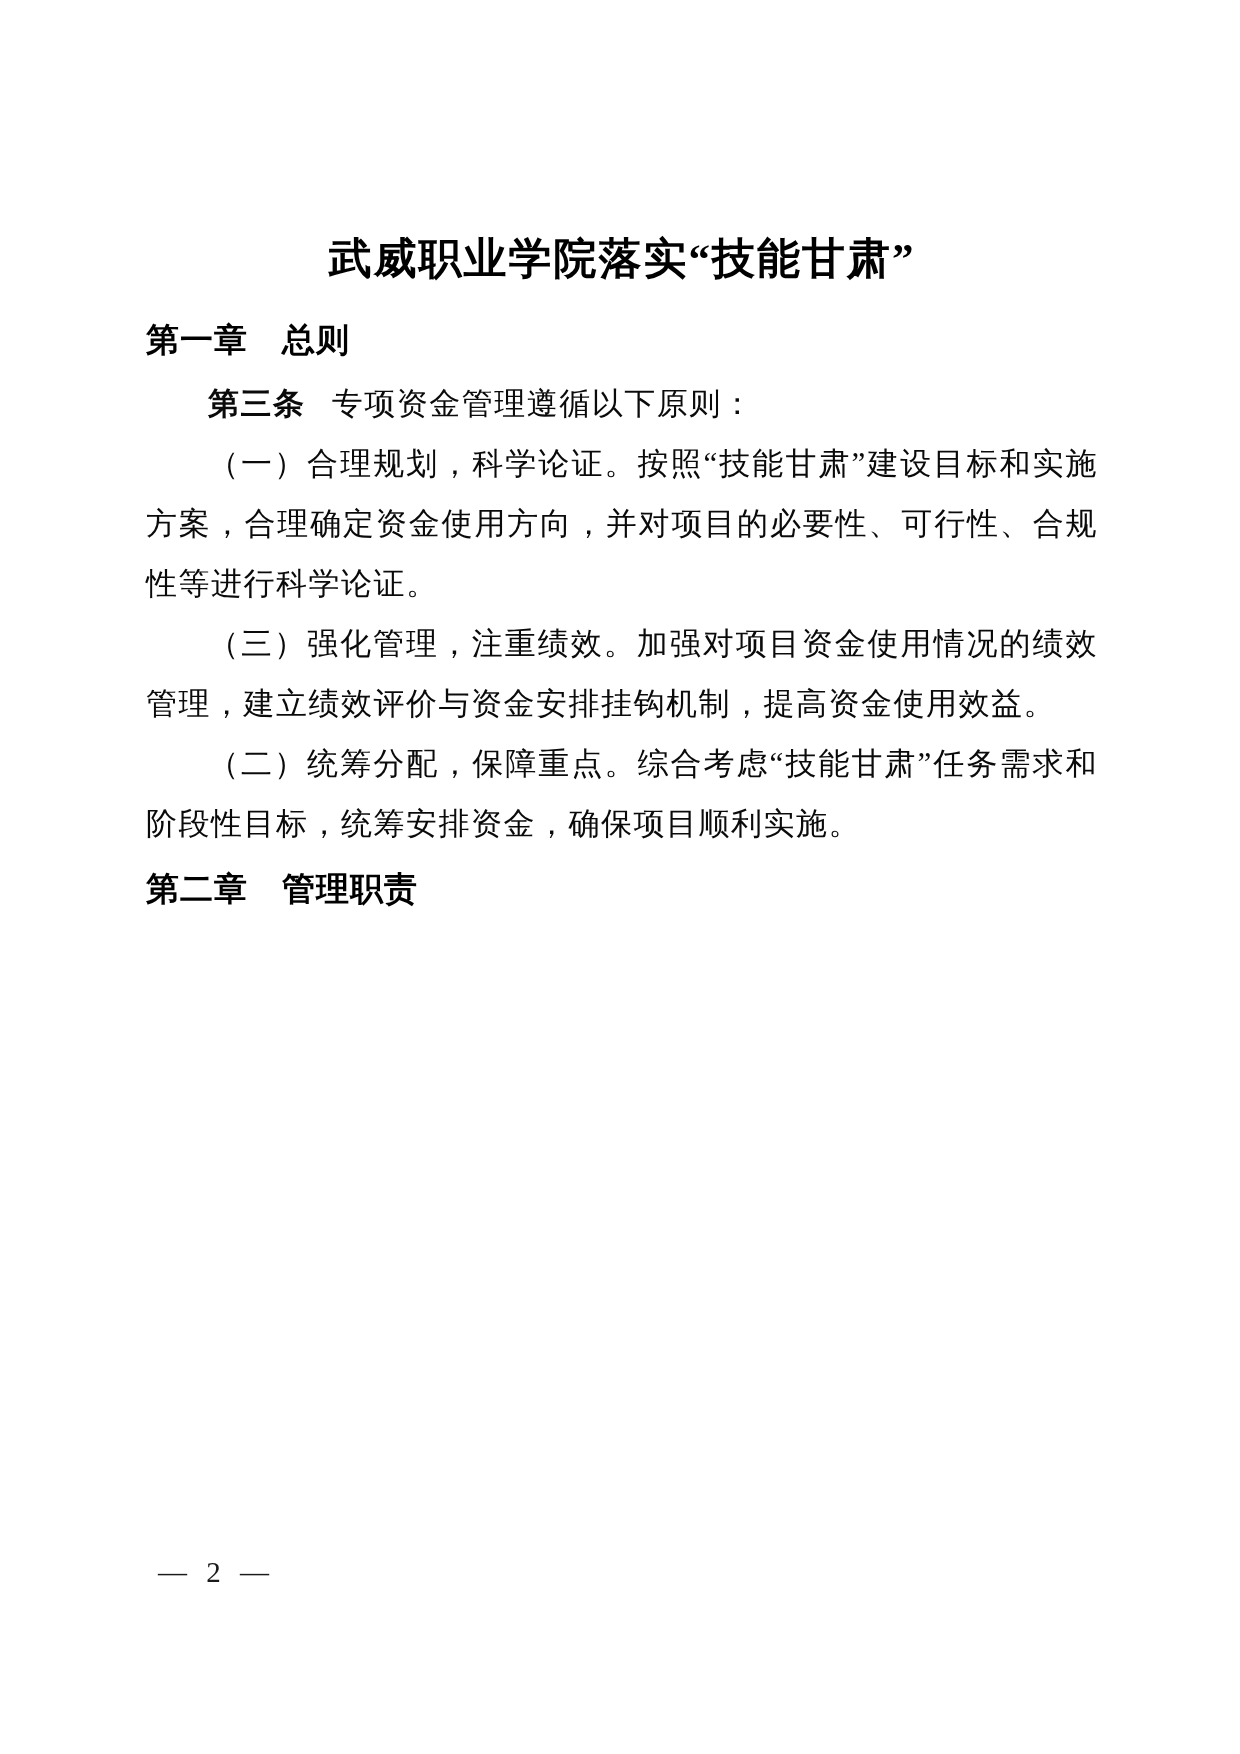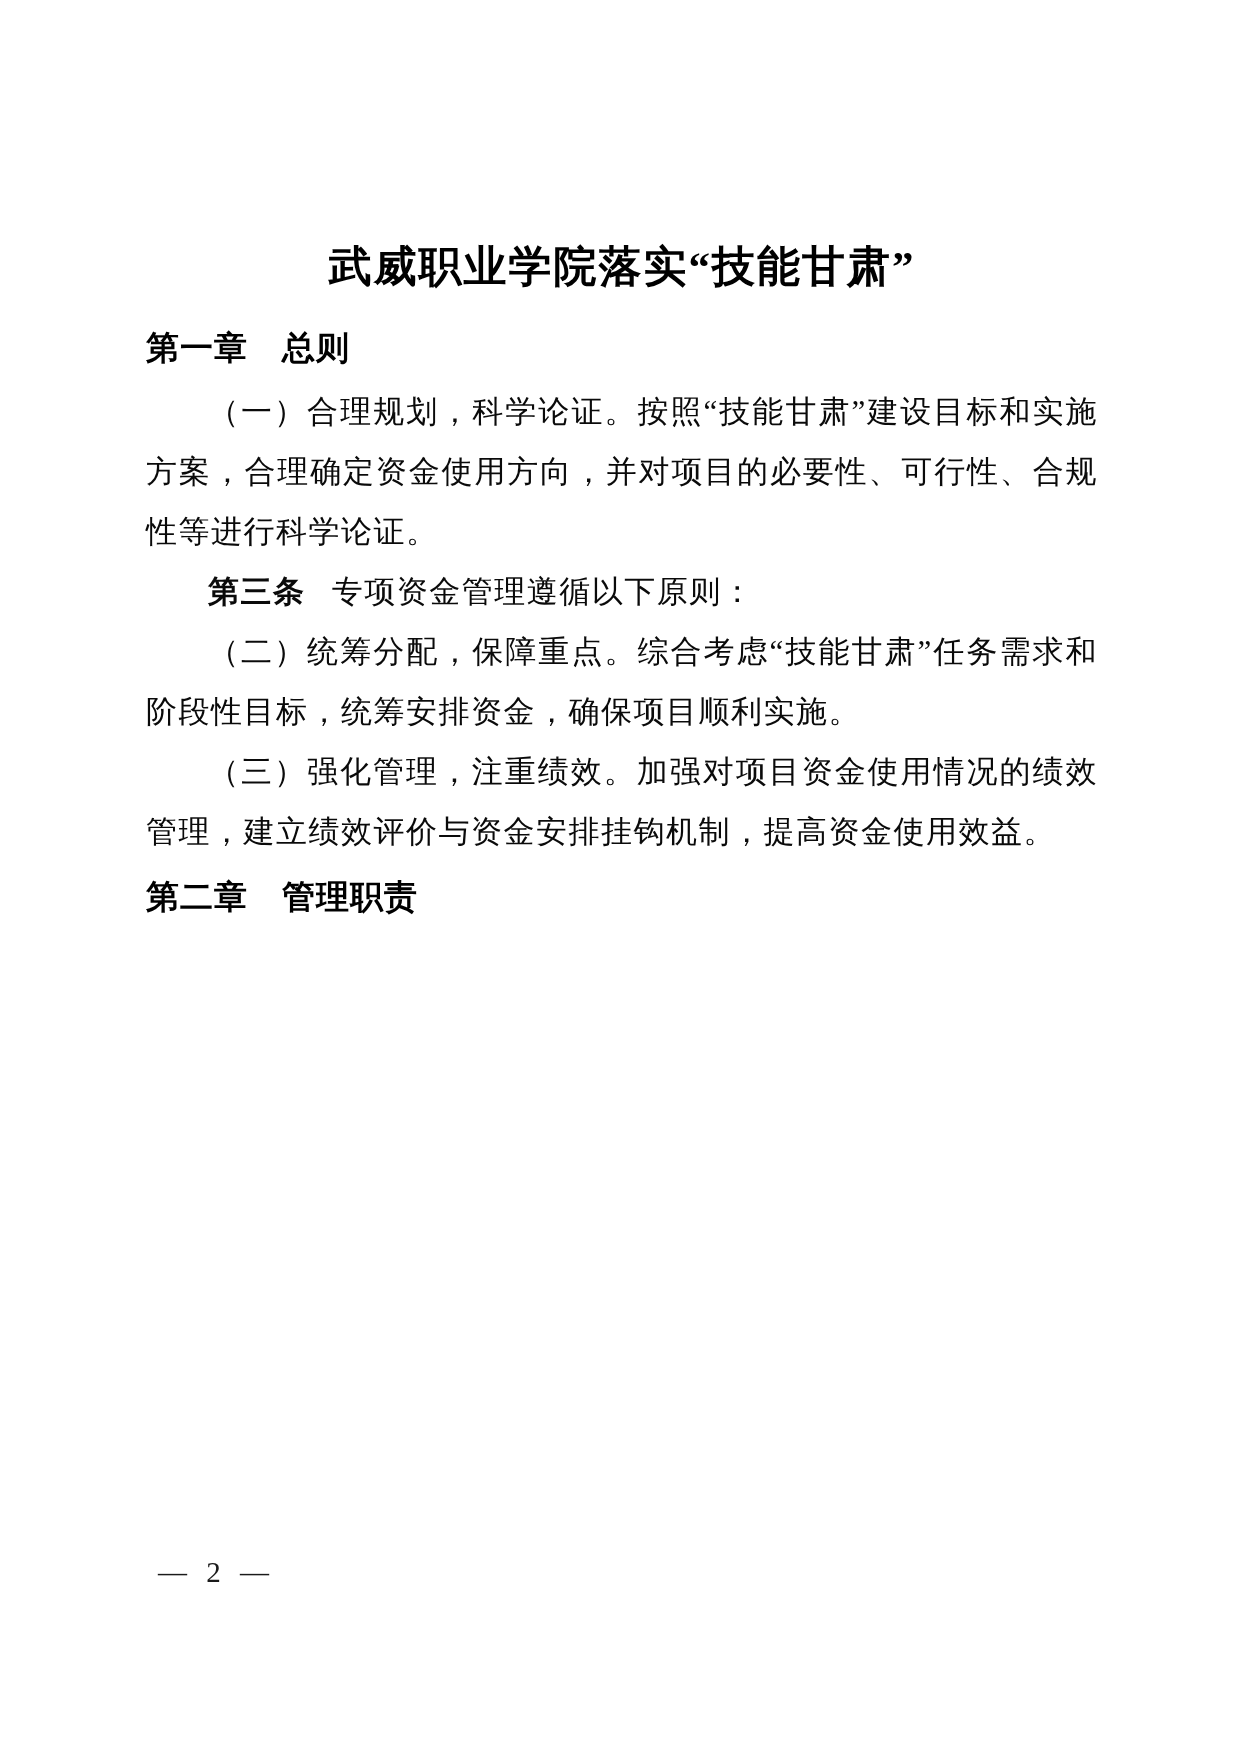--- a/index.html
+++ b/index.html
@@ -10,21 +10,21 @@
     position: relative;
     width: 1240px;
     height: 1754px;
     background: #ffffff;
     overflow: hidden;
   }
 
   .content {
     position: absolute;
     left: 146px;
-    top: 8px;
+    top: 0;
     width: 952px;
   }
 
   .doc-title {
     margin-top: 222px;
     text-align: center;
     font-size: 43px;
     line-height: 73px;
     font-weight: bold;
     letter-spacing: 2px;
@@ -81,27 +81,27 @@
     <h1 class="doc-title">
       <span class="title-line">武威职业学院落实“技能甘肃”</span>
     </h1>
 
     <h2 class="chapter-heading">第一章　总则</h2>
 
     <div class="body-text">
 
 
 
+      <p class="para"><span class="para-label">第三条</span><span class="para-text">专项资金管理遵循以下原则：</span></p>
+
       <p class="para"><span class="para-text">（一）合理规划，科学论证。按照“技能甘肃”建设目标和实施方案，合理确定资金使用方向，并对项目的必要性、可行性、合规性等进行科学论证。</span></p>
 
-      <p class="para"><span class="para-label">第三条</span><span class="para-text">专项资金管理遵循以下原则：</span></p>
+      <p class="para"><span class="para-text">（三）强化管理，注重绩效。加强对项目资金使用情况的绩效管理，建立绩效评价与资金安排挂钩机制，提高资金使用效益。</span></p>
 
       <p class="para"><span class="para-text">（二）统筹分配，保障重点。综合考虑“技能甘肃”任务需求和阶段性目标，统筹安排资金，确保项目顺利实施。</span></p>
-
-      <p class="para"><span class="para-text">（三）强化管理，注重绩效。加强对项目资金使用情况的绩效管理，建立绩效评价与资金安排挂钩机制，提高资金使用效益。</span></p>
 
     </div>
 
     <h2 class="chapter-heading chapter-2">第二章　管理职责</h2>
 
   </div>
 
   <div class="page-number">— 2 —</div>
 </div>
 

